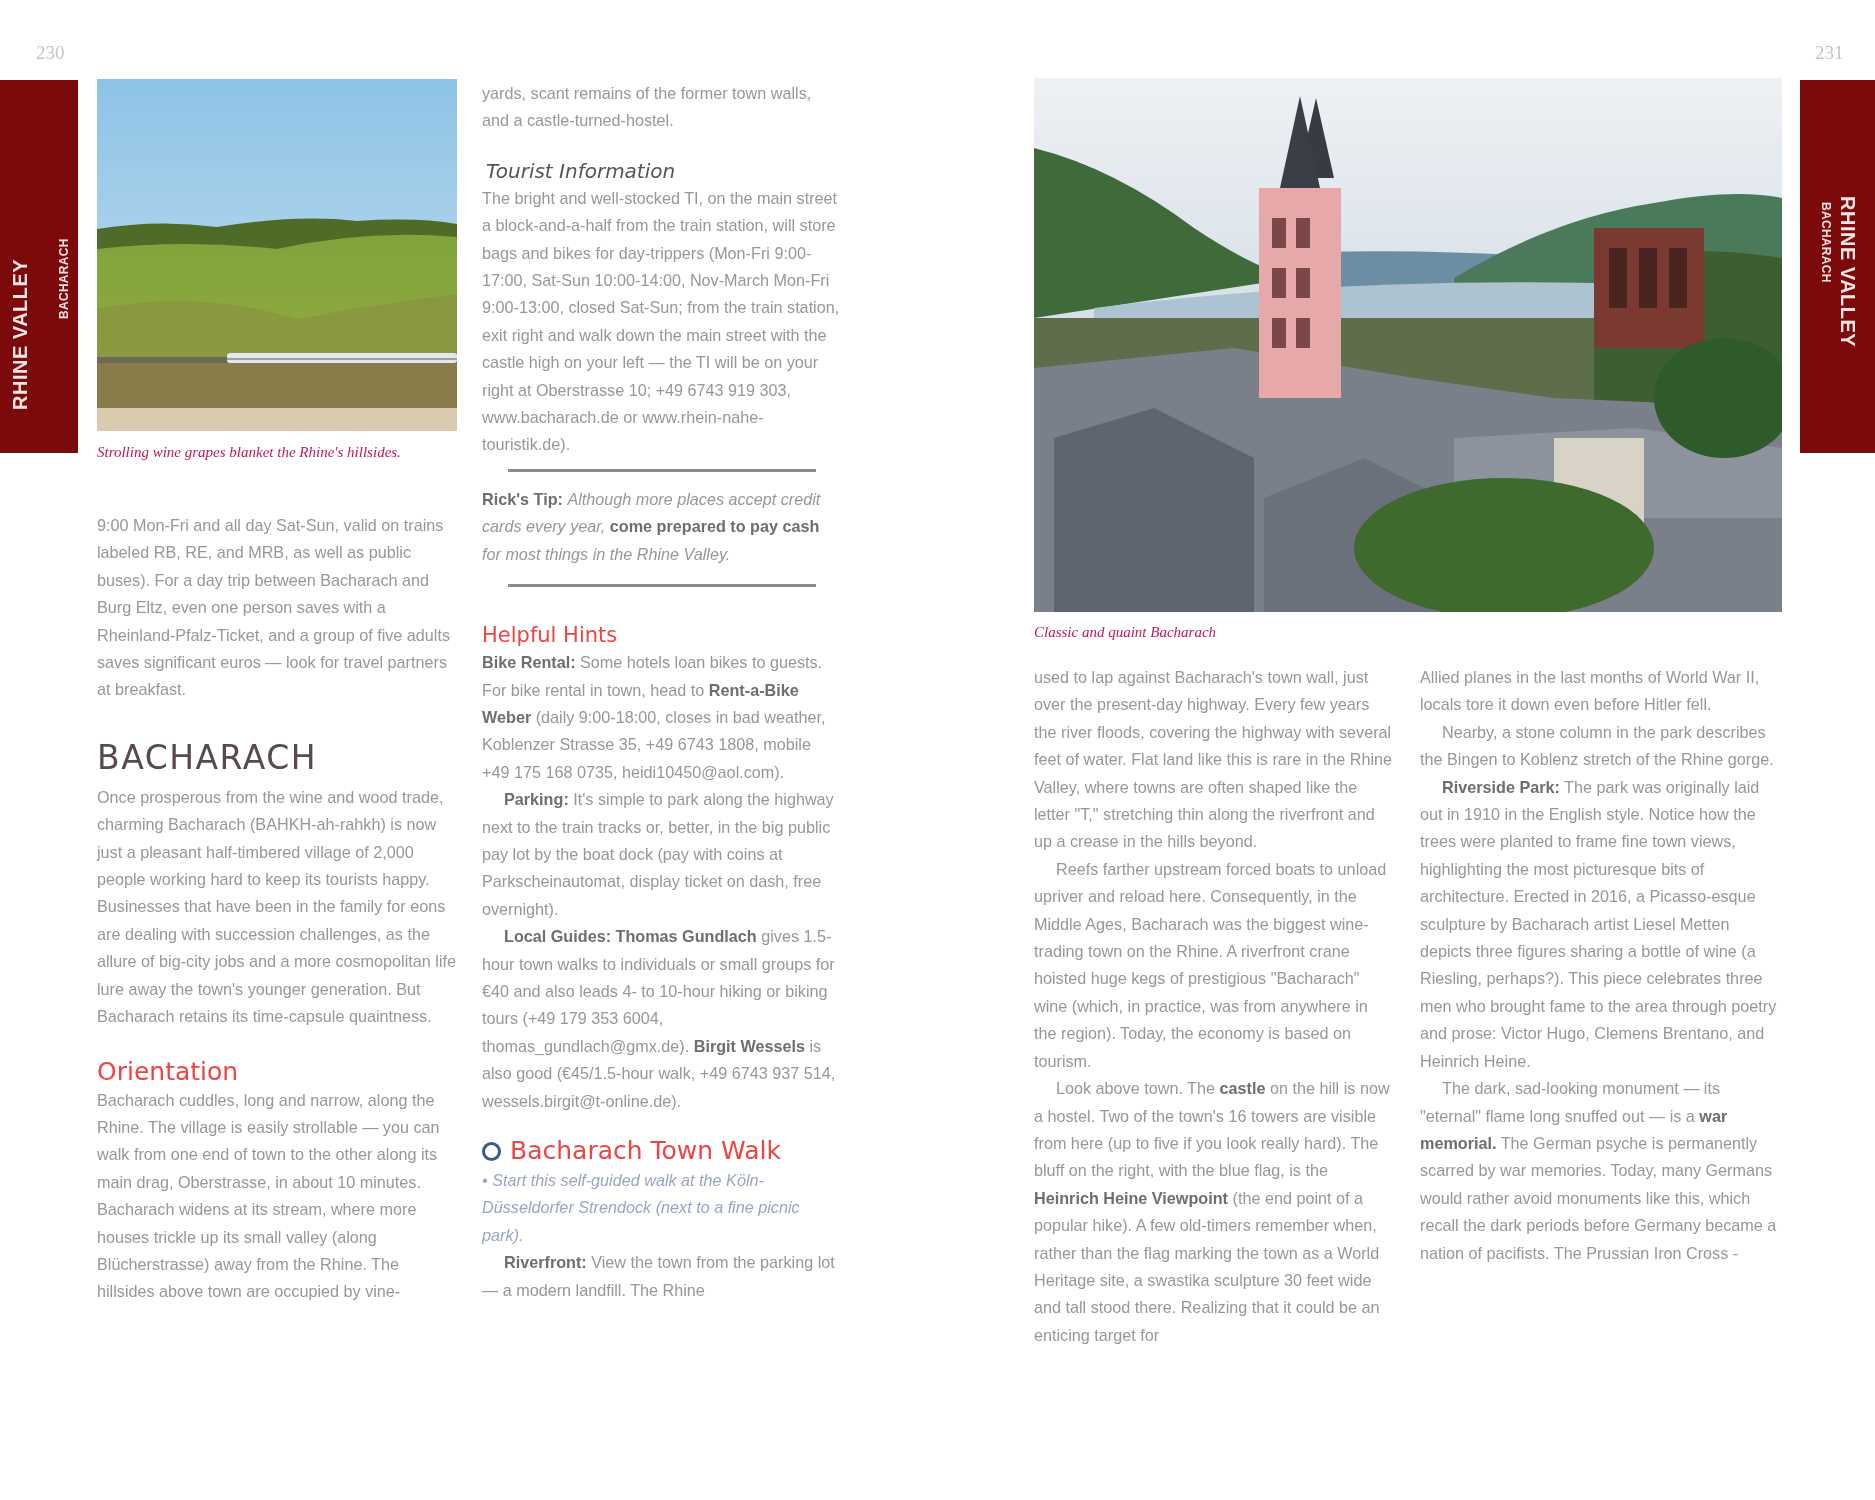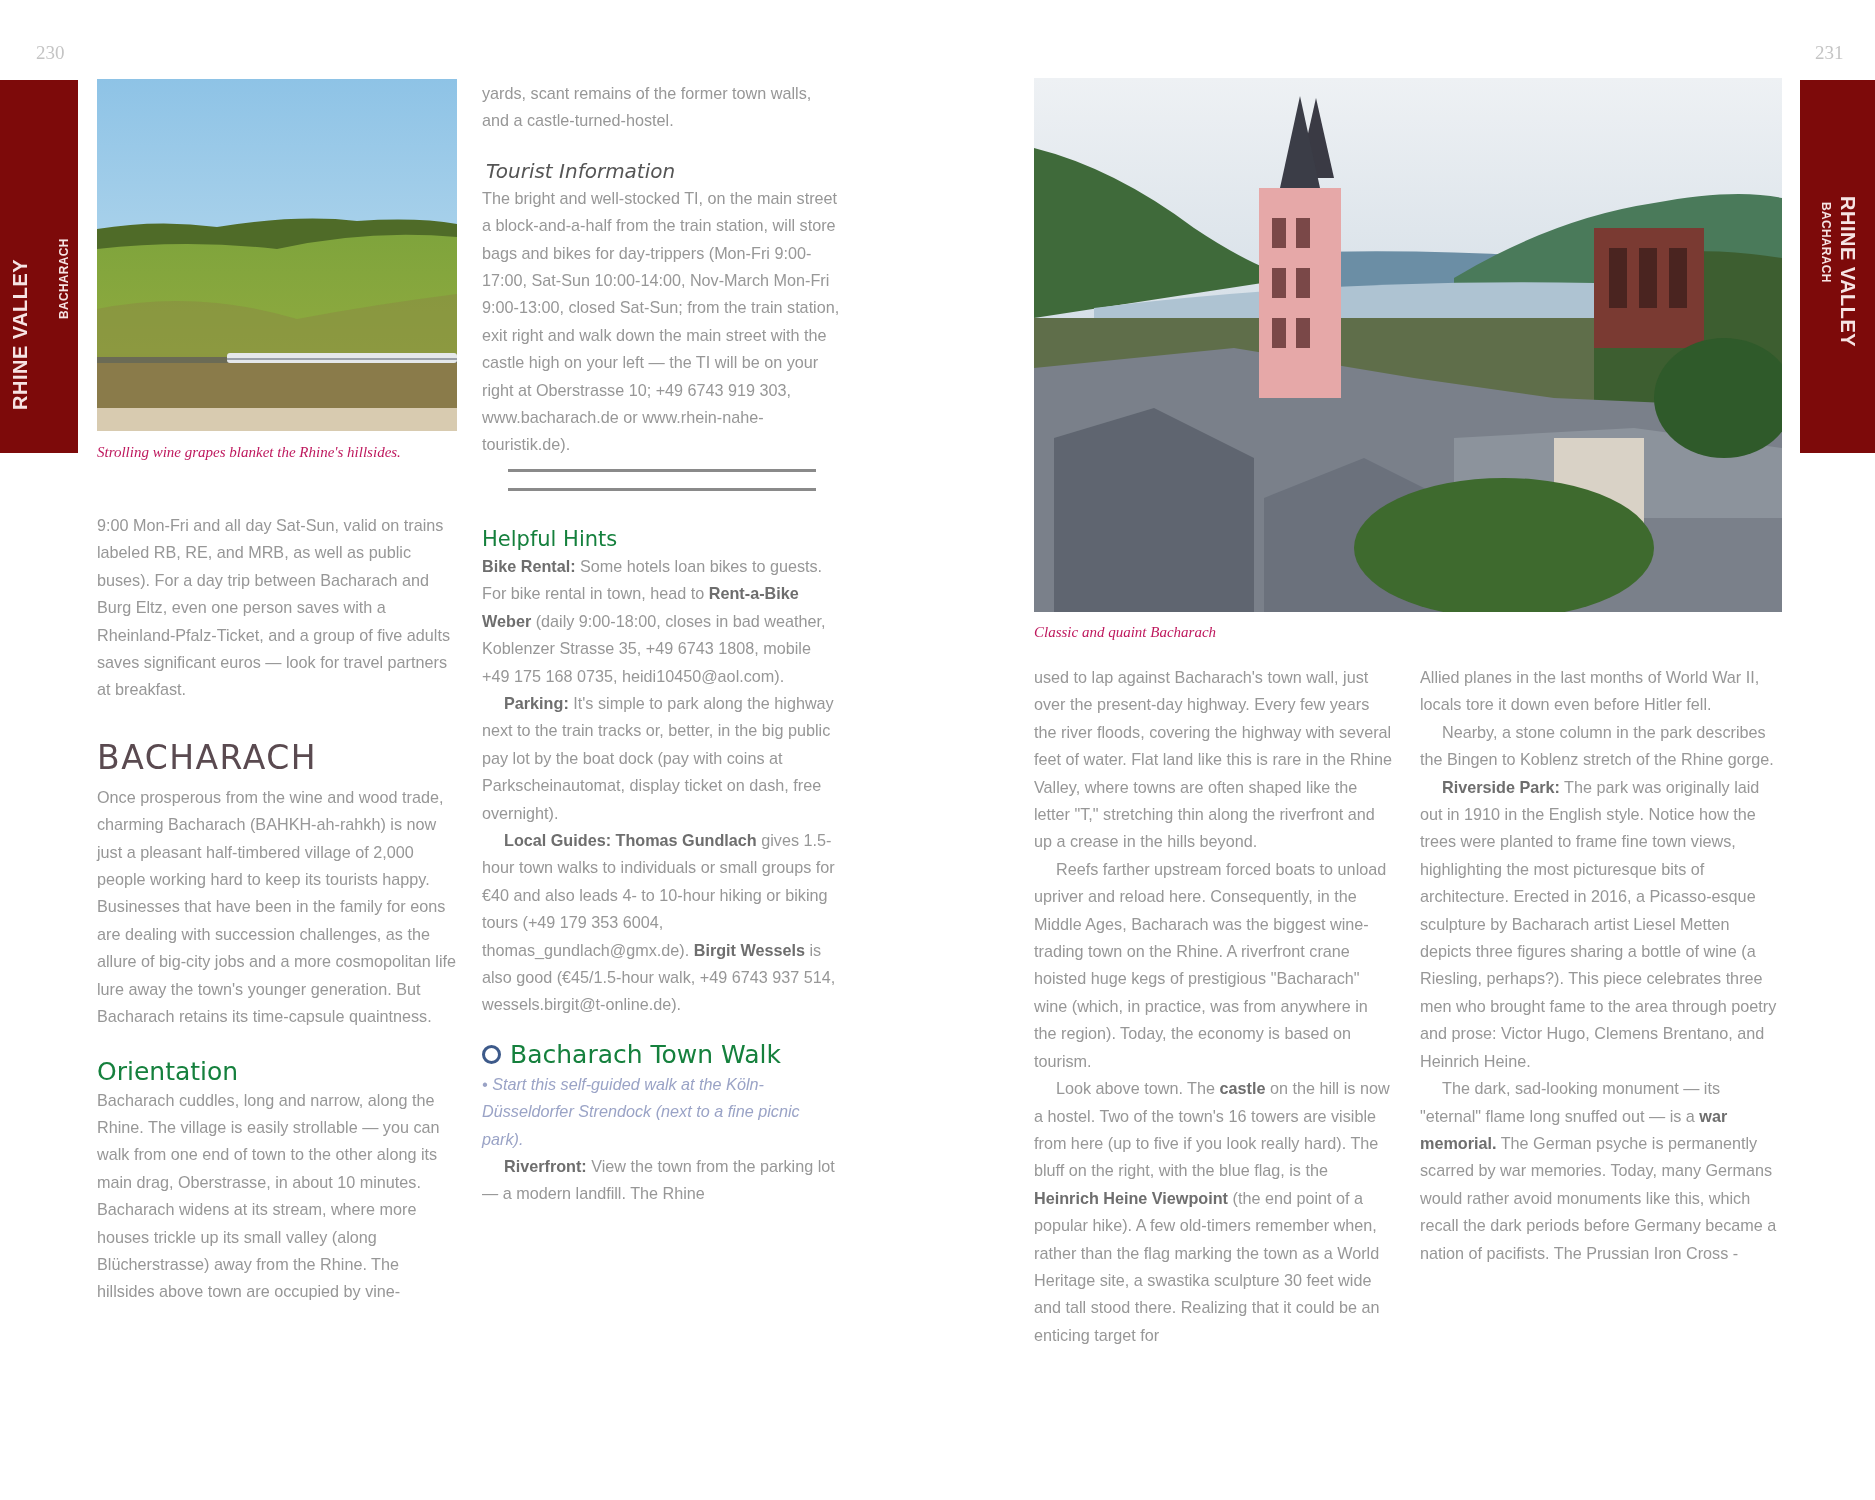--- a/index.html
+++ b/index.html
@@ -11,21 +11,21 @@
   .tab-text { position:absolute; white-space:nowrap; color:#f6e4e4; font-weight:bold;
               font-family:"Liberation Sans", sans-serif; line-height:1; }
   .tab-title { font-size:20px; letter-spacing:0.5px; }
   .tab-sub { font-size:12px; letter-spacing:0.3px; }
   .col { font-size:16.2px; line-height:27.4px; color:#979797; }
   .col p { margin:0; }
   .ind { text-indent:22px; }
   .b { font-weight:bold; color:#6e6e6e; }
   .i { font-style:italic; }
   .h2 { font-family:"DejaVu Sans", sans-serif; color:#5a4a50; letter-spacing:1.5px; }
-  .h3 { font-family:"DejaVu Sans", sans-serif; color:#15803d; }
+  .h3 { font-family:"DejaVu Sans", sans-serif; color:#ef4444; }
   .h3i { font-family:"DejaVu Sans", sans-serif; font-style:italic; color:#555; font-size:20px; }
   .rule { height:3px; background:#8a8a8a; }
   .caption { font-family:"Liberation Serif", serif; font-style:italic; font-size:15px; color:#be185d; line-height:21px; }
   .bullet { color:#9aa3c6; font-style:italic; }
   .photo { overflow:hidden; }
   .photo svg { display:block; width:100%; height:100%; }
 </style>
 </head>
 <body>
 
@@ -71,20 +71,21 @@
   <p>Once prosperous from the wine and wood trade, charming Bacharach (BAHKH-ah-rahkh) is now just a pleasant half-timbered village of 2,000 people working hard to keep its tourists happy. Businesses that have been in the family for eons are dealing with succession challenges, as the allure of big-city jobs and a more cosmopolitan life lure away the town's younger generation. But Bacharach retains its time-capsule quaintness.</p>
   <div class="h3" style="font-size:25px; line-height:30px; margin:26px 0 0;">Orientation</div>
   <p>Bacharach cuddles, long and narrow, along the Rhine. The village is easily strollable — you can walk from one end of town to the other along its main drag, Oberstrasse, in about 10 minutes. Bacharach widens at its stream, where more houses trickle up its small valley (along Blücherstrasse) away from the Rhine. The hillsides above town are occupied by vine-</p>
 </div>
 
 <div class="abs col" style="left:482px; top:80px; width:360px;">
   <p>yards, scant remains of the former town walls, and a castle-turned-hostel.</p>
   <div class="h3i" style="margin:22px 4px 0; line-height:28px;">Tourist Information</div>
   <p>The bright and well-stocked TI, on the main street a block-and-a-half from the train station, will store bags and bikes for day-trippers (Mon-Fri 9:00-17:00, Sat-Sun 10:00-14:00, Nov-March Mon-Fri 9:00-13:00, closed Sat-Sun; from the train station, exit right and walk down the main street with the castle high on your left — the TI will be on your right at Oberstrasse 10; +49 6743 919 303, www.bacharach.de or www.rhein-nahe-touristik.de).</p>
   <div class="rule" style="margin:10px 26px 14px 26px;"></div>
+  <p><span class="b">Rick's Tip:</span> <span class="i">Although more places accept credit cards every year,</span> <span class="b">come prepared to pay cash</span> <span class="i">for most things in the Rhine Valley.</span></p>
   <div class="rule" style="margin:16px 26px 34px 26px;"></div>
   <div class="h3" style="font-size:21px; line-height:28px;">Helpful Hints</div>
   <p><span class="b">Bike Rental:</span> <span>Some hotels loan bikes to guests. For bike rental in town, head to</span> <span class="b">Rent-a-Bike Weber</span> <span>(daily 9:00-18:00, closes in bad weather, Koblenzer Strasse 35, +49 6743 1808, mobile +49 175 168 0735, heidi10450@aol.com).</span></p>
   <p class="ind"><span class="b">Parking:</span> <span>It's simple to park along the highway next to the train tracks or, better, in the big public pay lot by the boat dock (pay with coins at Parkscheinautomat, display ticket on dash, free overnight).</span></p>
   <p class="ind"><span class="b">Local Guides:</span> <span class="b">Thomas Gundlach</span> <span>gives 1.5-hour town walks to individuals or small groups for €40 and also leads 4- to 10-hour hiking or biking tours (+49 179 353 6004, thomas_gundlach@gmx.de).</span> <span class="b">Birgit Wessels</span> <span>is also good (€45/1.5-hour walk, +49 6743 937 514, wessels.birgit@t-online.de).</span></p>
   <div class="h3" style="font-size:25px; line-height:32px; margin:20px 0 0; display:flex; align-items:center;">
     <span style="display:inline-block; width:13px; height:13px; border:3px solid #3d5a8a; border-radius:50%; margin-right:9px;"></span>
     <span>Bacharach Town Walk</span>
   </div>
   <p class="bullet">• Start this self-guided walk at the Köln-Düsseldorfer Strendock (next to a fine picnic park).</p>

